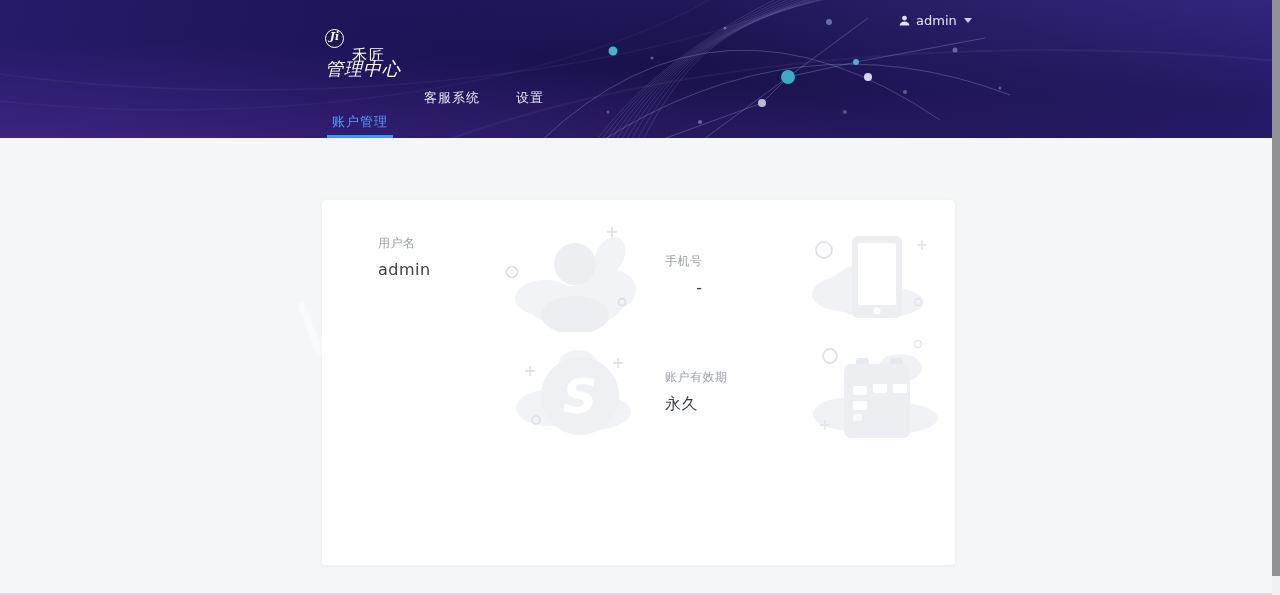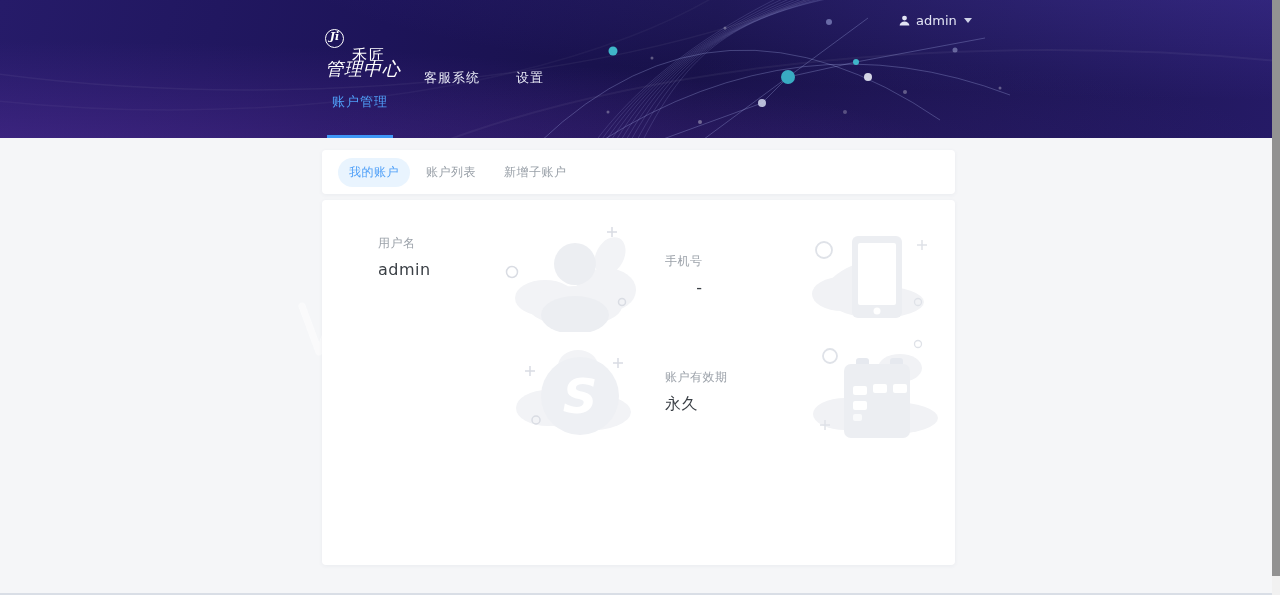--- a/index.html
+++ b/index.html
@@ -28,21 +28,21 @@
   .brand { font-size:15px; letter-spacing:2px;margin-top:35px; }
   .page-title { position:absolute; left:325px; top:57px; font-size:18px; color:#ffffff; letter-spacing:1px; z-index:3;font-style:italic; }
 
   .user { position:absolute; left:898px; top:13px; display:flex; align-items:center; gap:5px;
     color:#e2e4f4; font-size:13px; z-index:3; cursor:pointer; }
   .caret { width:0; height:0; border-left:4px solid transparent; border-right:4px solid transparent;
     border-top:5px solid #cfd2e8; margin-left:2px; }
 
   .tabs { position:absolute; left:327px; bottom:0; display:flex; gap:26px; z-index:3; }
   .tab { font-size:13px; color:#e6e8f4; padding:0 5px 15px; cursor:pointer; letter-spacing:1px; }
-  .tab.active { color:#4f9ff8; padding-bottom:24px; border-bottom:3px solid #3e97f6;margin-top:24px; }
+  .tab.active { color:#4f9ff8; padding-bottom:4px; border-bottom:3px solid #3e97f6;margin-top:24px; }
 
   
   .card { position:absolute; left:322px; width:633px; background:#ffffff; border-radius:4px;
     box-shadow:0 1px 4px rgba(50,65,95,.06); }
   .card-subtabs { top:150px; height:44px; display:flex; align-items:center; padding:0 16px; }
   .subtab { font-size:12px; color:#99a0a8; margin-right:28px; cursor:pointer; letter-spacing:.5px; }
   .subtab.active { color:#4c9ef8; background:#e9f4fe; padding:6px 11px; border-radius:15px; margin-right:16px; }
 
   .card-main { top:200px; height:365px; }
   .cell { position:absolute; }
@@ -137,25 +137,20 @@
       <div class="tab active">账户管理</div>
       <div class="tab">客服系统</div>
       <div class="tab">设置</div>
     </div>
   </div>
 
   <svg class="watermark" width="50" height="60" viewBox="0 0 50 60">
     <path d="M 7,6 L 24,52 L 42,6" fill="none" stroke="#ffffff" stroke-width="7" stroke-linecap="round" stroke-linejoin="round"></path>
   </svg>
 
-  <div class="card card-subtabs">
-    <div class="subtab active">我的账户</div>
-    <div class="subtab">账户列表</div>
-    <div class="subtab">新增子账户</div>
-  </div>
 
   <div class="card card-main">
 
     <div class="cell cell-1">
       <div class="info-label">用户名</div>
       <div class="info-value">admin</div>
     </div>
 
     <svg class="illus illus-1" viewBox="0 0 150 110">
       <ellipse cx="45" cy="76" rx="30" ry="18" fill="#f2f3f6"></ellipse>

